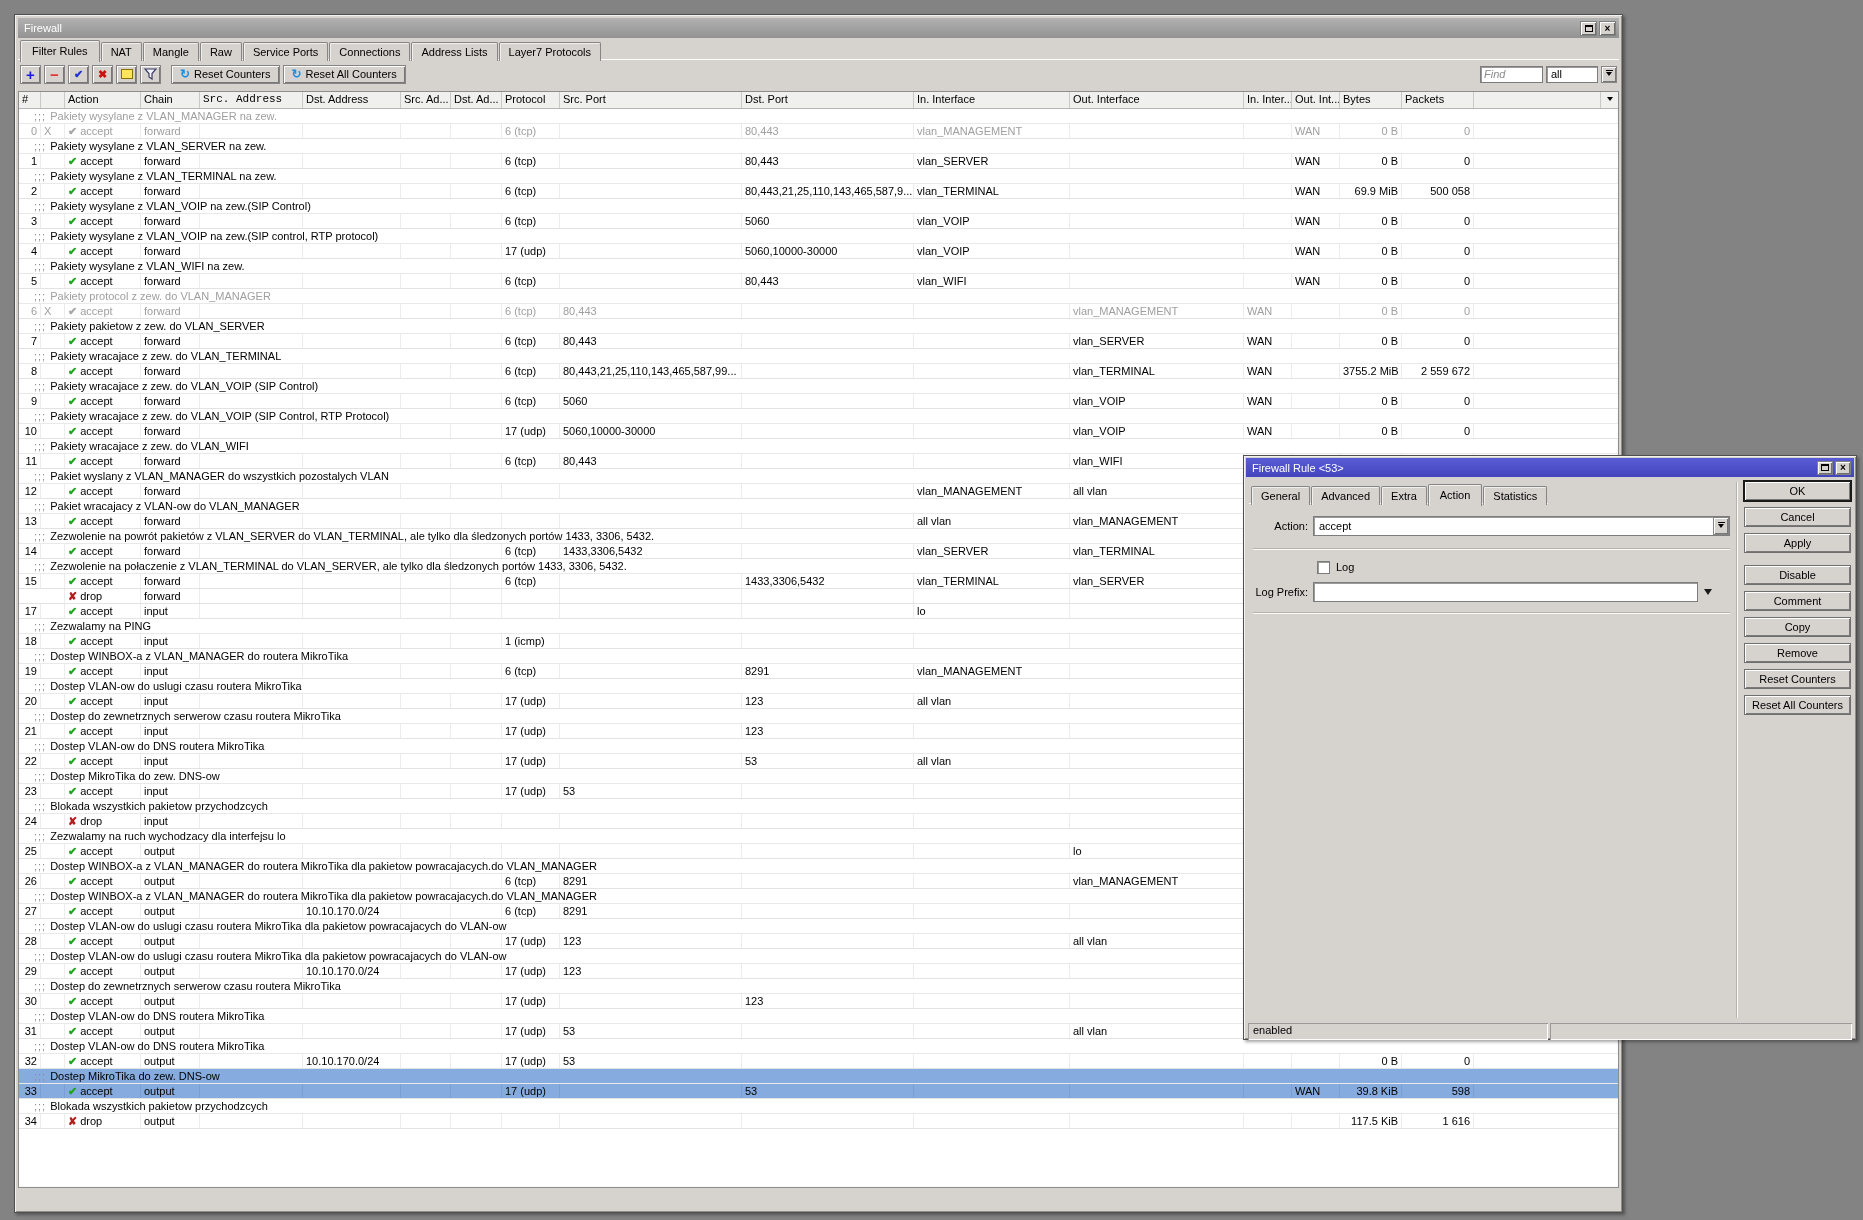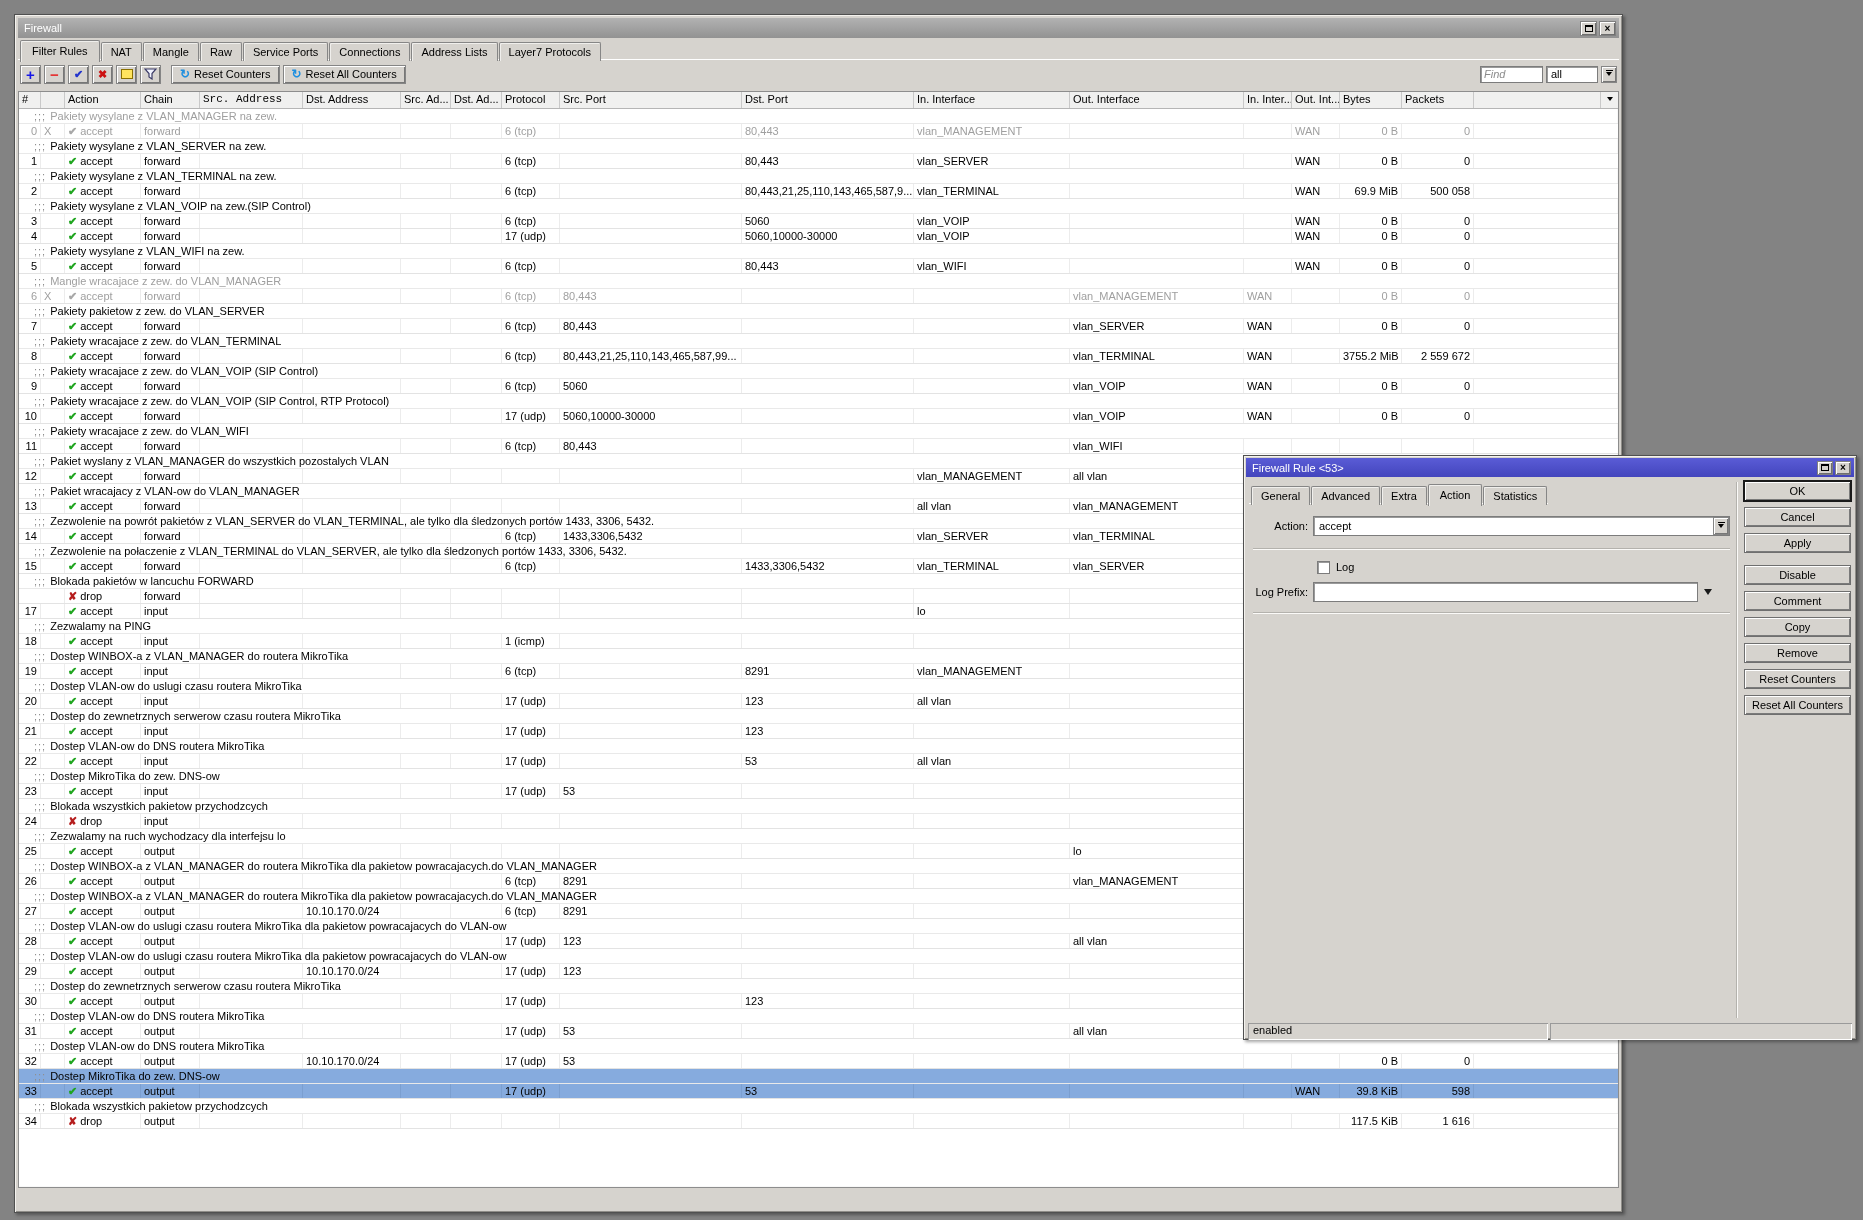--- a/index.html
+++ b/index.html
@@ -281,20 +281,21 @@
           <div class="cell" style="width: 182px;"></div>
           <div class="cell" style="width: 172px;">5060</div>
           <div class="cell" style="width: 156px;">vlan_VOIP</div>
           <div class="cell" style="width: 174px;"></div>
           <div class="cell" style="width: 48px;"></div>
           <div class="cell" style="width: 48px;">WAN</div>
           <div class="cell bytes" style="width: 62px;">0 B</div>
           <div class="cell pkts" style="width: 72px;">0</div>
           <div class="cell cfill"></div>
         </div>
+        <div class="comment-row"><span class="pfx">;;;</span><span>Pakiety wysylane z VLAN_VOIP na zew.(SIP control, RTP protocol)</span></div>
         <div class="row">
           <div class="cell num" style="width: 22px;">4</div>
           <div class="cell" style="width: 24px;"></div>
           <div class="cell act-cell" style="width: 76px;">
             <span class="acc-ico">✔</span>
             <span>accept</span>
           </div>
           <div class="cell" style="width: 59px;">forward</div>
           <div class="cell" style="width: 103px;"></div>
           <div class="cell" style="width: 98px;"></div>
@@ -328,21 +329,21 @@
           <div class="cell" style="width: 182px;"></div>
           <div class="cell" style="width: 172px;">80,443</div>
           <div class="cell" style="width: 156px;">vlan_WIFI</div>
           <div class="cell" style="width: 174px;"></div>
           <div class="cell" style="width: 48px;"></div>
           <div class="cell" style="width: 48px;">WAN</div>
           <div class="cell bytes" style="width: 62px;">0 B</div>
           <div class="cell pkts" style="width: 72px;">0</div>
           <div class="cell cfill"></div>
         </div>
-        <div class="comment-row dis"><span class="pfx">;;;</span><span>Mangle wracajace z zew. do VLAN_MANAGER</span></div>
+        <div class="comment-row dis"><span class="pfx">;;;</span><span>Pakiety protocol z zew. do VLAN_MANAGER</span></div>
         <div class="row dis">
           <div class="cell num" style="width: 22px;">6</div>
           <div class="cell" style="width: 24px;">X</div>
           <div class="cell act-cell" style="width: 76px;">
             <span class="acc-ico">✔</span>
             <span>accept</span>
           </div>
           <div class="cell" style="width: 59px;">forward</div>
           <div class="cell" style="width: 103px;"></div>
           <div class="cell" style="width: 98px;"></div>
@@ -568,21 +569,20 @@
           <div class="cell" style="width: 182px;"></div>
           <div class="cell" style="width: 172px;">1433,3306,5432</div>
           <div class="cell" style="width: 156px;">vlan_TERMINAL</div>
           <div class="cell" style="width: 174px;">vlan_SERVER</div>
           <div class="cell" style="width: 48px;"></div>
           <div class="cell" style="width: 48px;"></div>
           <div class="cell bytes" style="width: 62px;"></div>
           <div class="cell pkts" style="width: 72px;"></div>
           <div class="cell cfill"></div>
         </div>
-        <div class="comment-row"><span class="pfx">;;;</span><span>Blokada pakietów w lancuchu FORWARD</span></div>
         <div class="row">
           <div class="cell num" style="width: 22px; margin-top: 24px;">16</div>
           <div class="cell" style="width: 24px;"></div>
           <div class="cell act-cell" style="width: 76px;">
             <span class="drop-ico">✘</span>
             <span>drop</span>
           </div>
           <div class="cell" style="width: 59px;">forward</div>
           <div class="cell" style="width: 103px;"></div>
           <div class="cell" style="width: 98px;"></div>

